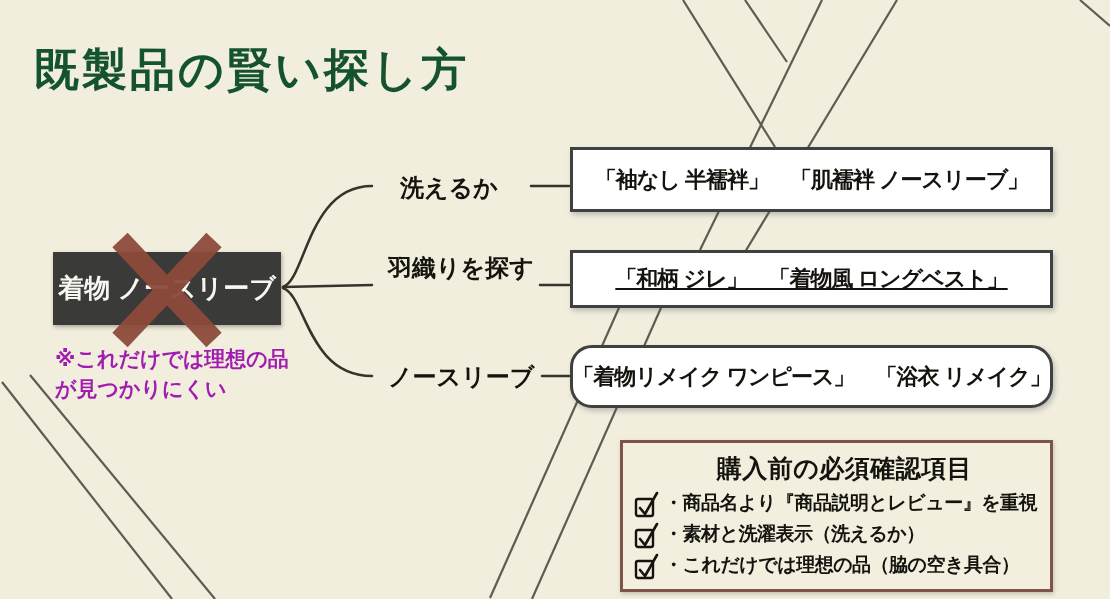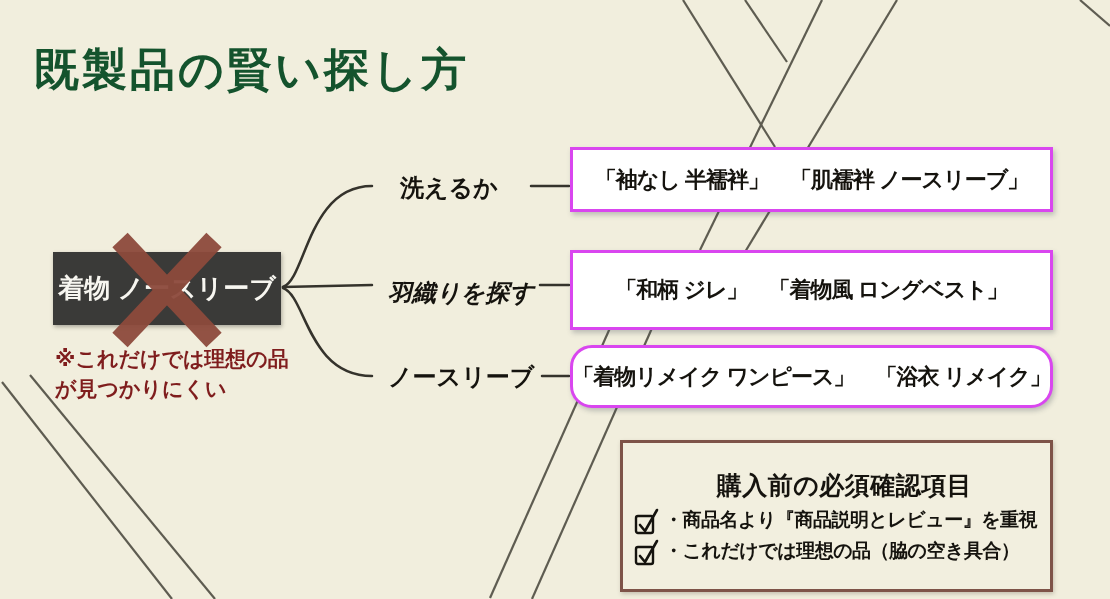--- a/index.html
+++ b/index.html
@@ -29,53 +29,53 @@
     box-shadow: 1px 2px 4px rgba(40,40,35,.35);
   }
   .keyword-box .kw-label {
     color: #f7f6f0; font-size: 26px; font-weight: 700; white-space: nowrap;
   }
   .cross-svg { position: absolute; left: 103px; top: 227px; width: 128px; height: 126px; }
 
   .keyword-note {
     position: absolute; left: 55px; top: 344px;
     font-size: 21px; font-weight: 700; line-height: 30px;
-    color: #7f1d1d; white-space: nowrap;
+    color: #a21caf; white-space: nowrap;
   }
 
   .branch-label {
     position: absolute; font-size: 24px; font-weight: 700;
     white-space: nowrap; color: #15130e;
   }
   .branch-label.b0 { left: 400px; top: 172px; }
-  .branch-label.b1 { left: 388px; top: 277px; font-style: italic; }
+  .branch-label.b1 { left: 388px; top: 252px; }
   .branch-label.b2 { left: 388px; top: 361px; }
 
   .result-box {
     position: absolute; left: 570px; width: 483px;
     background: #ffffff;
-    border: 3px solid #d946ef;
+    border: 3px solid #404040;
     box-shadow: 0 0 0 1px rgba(255,255,255,.75) inset, 2px 3px 5px rgba(70,80,90,.30);
     display: flex; align-items: center; justify-content: center;
   }
   .result-box.r0 { top: 147px; height: 65px; }
-  .result-box.r1 { top: 250px; height: 80px; }
+  .result-box.r1 { top: 250px; height: 58px; text-decoration: underline; }
   .result-box.r2 { top: 345px; height: 63px; border-radius: 22px; }
   .result-box .result-text {
     font-size: 22px; font-weight: 700; letter-spacing: -1px; white-space: nowrap;
   }
 
   .checklist-box {
     position: absolute; left: 620px; top: 440px; width: 433px; height: 152px;
     border: 3px solid #7e5348;
     background: #f2efdf;
     box-shadow: 1px 2px 4px rgba(70,55,45,.25);
   }
   .checklist-title {
-    margin-top: 26px; text-align: center;
+    margin-top: 9px; text-align: center;
     font-size: 25px; font-weight: 700; letter-spacing: 0.5px; padding-left: 16px;
   }
   .checklist-items { margin: 5px 0 0 10px; }
   .checklist-item { display: flex; height: 31px; }
   .checklist-item .cb-icon { width: 27px; height: 28px; flex: 0 0 27px; margin-right: 4px; }
   .checklist-item .cb-text {
     font-size: 19px; font-weight: 700; letter-spacing: -0.5px; white-space: nowrap;
   }
 </style>
 </head>
@@ -144,20 +144,27 @@
     <div class="checklist-items">
 
       <div class="checklist-item">
         <svg class="cb-icon" viewBox="0 0 27 28" aria-hidden="true">
           <rect x="3" y="9" width="17" height="17" rx="2" fill="none" stroke="#15130e" stroke-width="2.4"></rect>
           <path d="M7,18 L12,24 L24,3" fill="none" stroke="#15130e" stroke-width="2.6" stroke-linecap="round" stroke-linejoin="round"></path>
         </svg>
         <span class="cb-text">・商品名より『商品説明とレビュー』を重視</span>
       </div>
 
+      <div class="checklist-item">
+        <svg class="cb-icon" viewBox="0 0 27 28" aria-hidden="true">
+          <rect x="3" y="9" width="17" height="17" rx="2" fill="none" stroke="#15130e" stroke-width="2.4"></rect>
+          <path d="M7,18 L12,24 L24,3" fill="none" stroke="#15130e" stroke-width="2.6" stroke-linecap="round" stroke-linejoin="round"></path>
+        </svg>
+        <span class="cb-text">・素材と洗濯表示（洗えるか）</span>
+      </div>
 
       <div class="checklist-item">
         <svg class="cb-icon" viewBox="0 0 27 28" aria-hidden="true">
           <rect x="3" y="9" width="17" height="17" rx="2" fill="none" stroke="#15130e" stroke-width="2.4"></rect>
           <path d="M7,18 L12,24 L24,3" fill="none" stroke="#15130e" stroke-width="2.6" stroke-linecap="round" stroke-linejoin="round"></path>
         </svg>
         <span class="cb-text">・これだけでは理想の品（脇の空き具合）</span>
       </div>
 
     </div>

